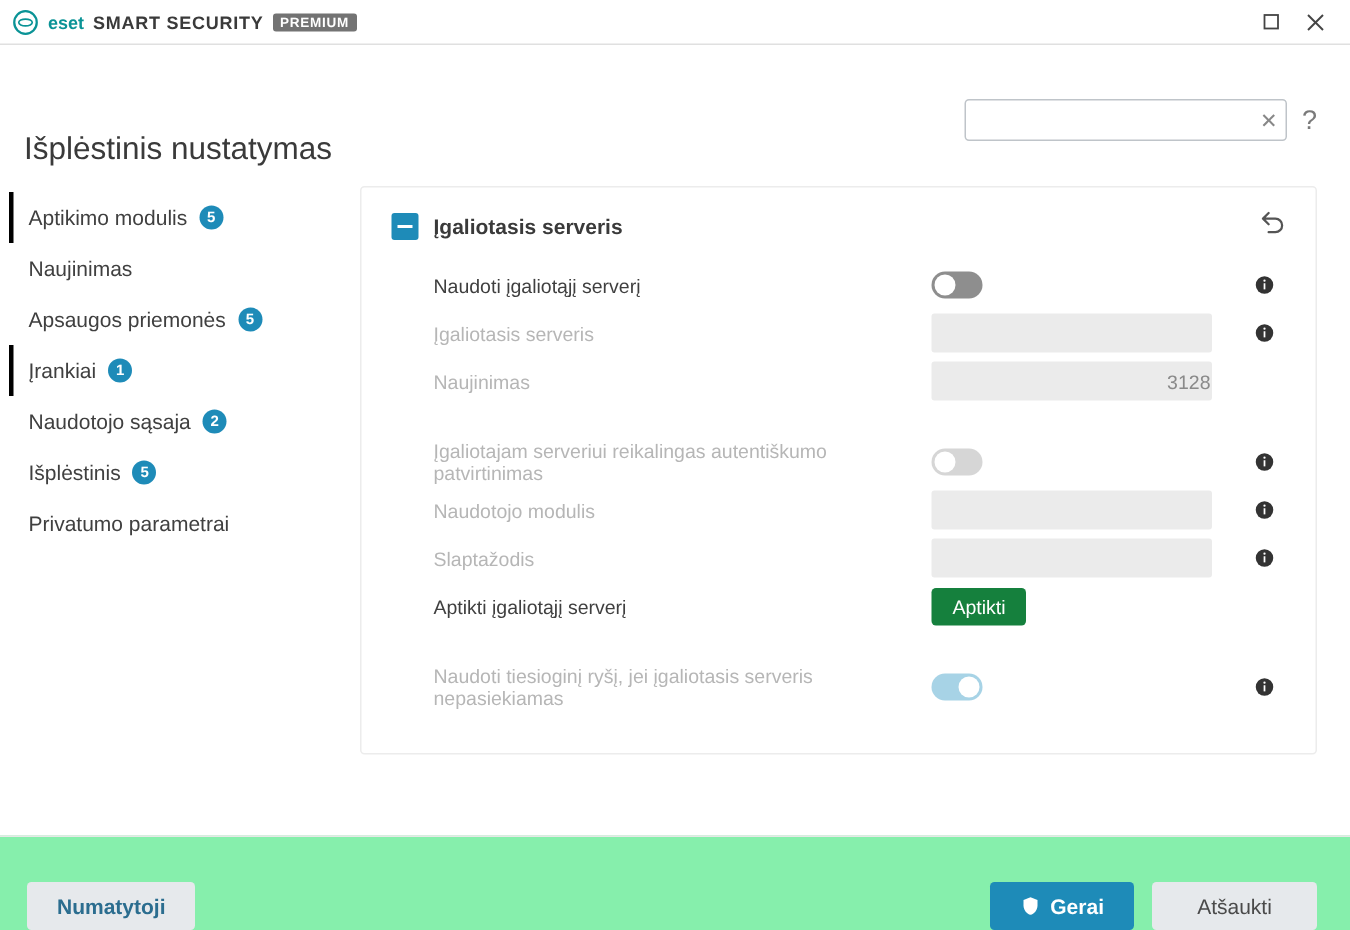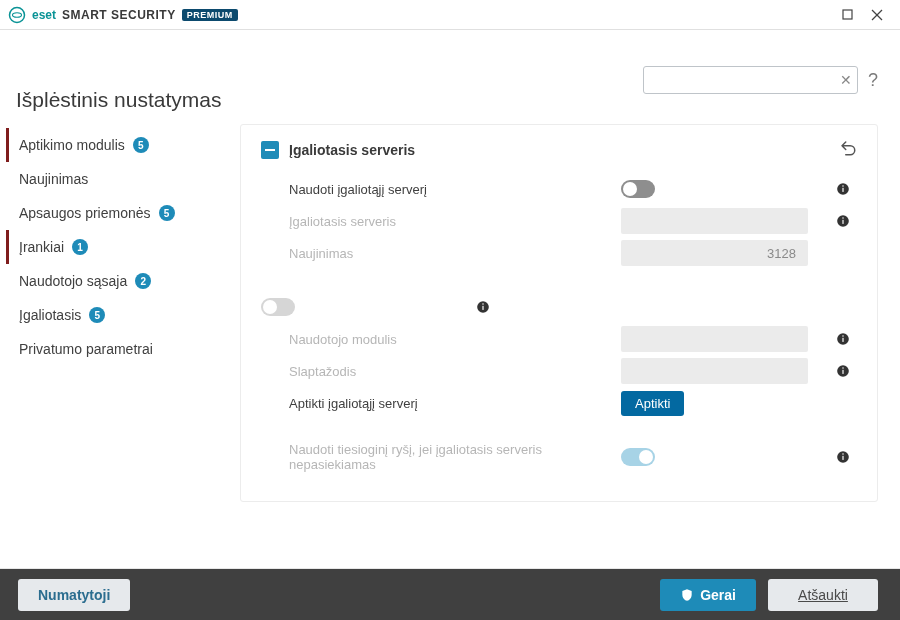--- a/index.html
+++ b/index.html
@@ -2,21 +2,21 @@
 <html><head>
 <meta charset="utf-8">
 <style>
 * { box-sizing: border-box; margin: 0; padding: 0; font-family: "Segoe UI", Arial, sans-serif; }
 body { width: 900px; height: 620px; background: #fff; display: flex; flex-direction: column; overflow: hidden; }
 
 
 .titlebar { height: 30px; display: flex; align-items: center; padding: 0 8px; border-bottom: 1px solid #e0e0e0; }
 .titlebar-logo { display: flex; align-items: center; gap: 6px; }
 .titlebar-logo-text { font-size: 12px; font-weight: 600; color: #3a3a3a; letter-spacing: 0.5px; }
-.titlebar-premium { font-size: 9px; background: #0c4a6e; color: #fff; padding: 1px 5px; border-radius: 2px; font-weight: 600; letter-spacing: 0.5px; }
+.titlebar-premium { font-size: 9px; background: #737373; color: #fff; padding: 1px 5px; border-radius: 2px; font-weight: 600; letter-spacing: 0.5px; }
 .titlebar-spacer { flex: 1; }
 .titlebar-btn { width: 30px; height: 28px; display: flex; align-items: center; justify-content: center; cursor: pointer; font-size: 13px; color: #444; }
 .titlebar-btn svg { stroke: #444; }
 
 
 .header { display: flex; align-items: center; padding: 18px 22px 12px 16px; }
 .header h1 { font-size: 21px; font-weight: 400; color: #3a3a3a; margin-top: 40px; }
 .header-spacer { flex: 1; }
 .search-wrap { position: relative; width: 215px; height: 28px; border: 1px solid #bfc4c9; border-radius: 3px; display: flex; align-items: center; padding: 0 6px; }
 .search-wrap svg.mag { width: 14px; height: 14px; stroke: #888; fill: none; }
@@ -24,21 +24,21 @@
 .search-clear { font-size: 14px; color: #888; cursor: pointer; padding: 0 2px; }
 .help-btn { margin-left: 10px; font-size: 18px; color: #7a7a7a; cursor: pointer; }
 
 
 .body { flex: 1; display: flex; padding: 0 0 0 0; }
 
 
 .sidebar { width: 220px; padding: 4px 6px 0 6px; }
 .sidebar-item { display: flex; align-items: center; padding: 9px 10px; font-size: 14px; color: #404040; cursor: pointer; border-left: 3px solid transparent; }
 .sidebar-item.active-l, .sidebar-item:nth-child(1), .sidebar-item:nth-child(4) { }
-.sidebar-item.marked { border-left: 3px solid #7f1d1d; }
+.sidebar-item.marked { border-left: 3px solid #000000; }
 .sidebar-item.selected { color: #1e8bb8; border: 1px dotted #1e8bb8; }
 .sidebar-badge { margin-left: 8px; background: #1e8bb8; color: #fff; border-radius: 9px; font-size: 10px; font-weight: 700; min-width: 16px; height: 16px; display: inline-flex; align-items: center; justify-content: center; padding: 0 5px; }
 
 
 .panel { flex: 1; padding: 0 22px 0 20px; }
 .card { background: #fff; border: 1px solid #ececec; border-radius: 3px; padding: 10px 20px 28px 20px; }
 .section-header { display: flex; align-items: center; padding: 4px 0 12px 0; }
 .collapse-btn { width: 18px; height: 18px; background: #1e8bb8; border-radius: 2px; display: flex; align-items: center; justify-content: center; margin-right: 10px; cursor: pointer; }
 .collapse-btn span { width: 10px; height: 2px; background: #fff; display: block; }
 .section-title { font-size: 14px; font-weight: 600; color: #3a3a3a; flex: 1; }
@@ -53,33 +53,33 @@
 .row .info svg { fill: #333; }
 
 .toggle { width: 34px; height: 18px; border-radius: 9px; position: relative; cursor: pointer; }
 .toggle.off { background: #8e8e8e; }
 .toggle.off-dis { background: #d6d6d6; }
 .toggle.on-dis { background: #a7d3e6; }
 .toggle .knob { width: 14px; height: 14px; background: #fff; border-radius: 50%; position: absolute; top: 2px; }
 .toggle.off .knob, .toggle.off-dis .knob { left: 2px; }
 .toggle.on-dis .knob { right: 2px; }
 
-.input-dis { width: 187px; height: 26px; background: #ebebeb; border: none; border-radius: 2px; font-size: 13px; color: #8a8a8a; text-align: right; padding: 0 12px; }
+.input-dis { width: 187px; height: 26px; background: #ebebeb; border: none; border-radius: 2px; font-size: 13px; color: #8a8a8a; text-align: right; padding: 0 1px; }
 .input-dis.left { text-align: left; }
 
-.btn-detect { background: #0369a1; color: #fff; border: none; border-radius: 3px; font-size: 13px; padding: 5px 14px; cursor: pointer; }
+.btn-detect { background: #15803d; color: #fff; border: none; border-radius: 3px; font-size: 13px; padding: 5px 14px; cursor: pointer; }
 
 .gap { height: 22px; }
 
 
-.footer { height: 52px; display: flex; align-items: center; padding: 0 22px 0 18px; background: #404040; border-top: 1px solid #e7e7e7; }
+.footer { height: 63px; display: flex; align-items: flex-end; padding: 0 22px 0 18px; background: #86efac; border-top: 1px solid #e7e7e7; }
 .btn { height: 32px; padding: 0 20px; border-radius: 3px; font-size: 14px; cursor: pointer; display: inline-flex; align-items: center; justify-content: center; border: none; }
 .btn-default { background: #e6e9ec; color: #2b6d8f; font-weight: 600; }
 .btn-primary { background: #1e8bb8; color: #fff; font-weight: 600; }
-.btn-cancel { background: #e6e9ec; color: #4a4a4a; font-weight: 400; min-width: 110px; text-decoration: underline; }
+.btn-cancel { background: #e6e9ec; color: #4a4a4a; font-weight: 400; min-width: 110px; }
 .btn-primary svg { margin-right: 6px; fill: #fff; stroke: #fff; }
 .footer-spacer { flex: 1; }
 .footer .btn + .btn { margin-left: 12px; }
 </style>
 </head>
 <body>
 
 <div class="titlebar">
   <div class="titlebar-logo">
     <svg width="18" height="18" viewBox="0 0 24 24">
@@ -134,21 +134,21 @@
     </div>
     <div class="sidebar-item marked">
       <span>Įrankiai</span>
       <span class="sidebar-badge">1</span>
     </div>
     <div class="sidebar-item">
       <span>Naudotojo sąsaja</span>
       <span class="sidebar-badge">2</span>
     </div>
     <div class="sidebar-item">
-      <span>Įgaliotasis</span>
+      <span>Išplėstinis</span>
       <span class="sidebar-badge">5</span>
     </div>
     <div class="sidebar-item">
       <span>Privatumo parametrai</span>
     </div>
   </div>
 
   <div class="panel">
     <div class="card">
       <div class="section-header">
@@ -197,20 +197,21 @@
         <div class="label disabled">Naujinimas</div>
         <div class="control">
             <input class="input-dis" disabled="" value="3128" style="">
           </div>
         <div class="info"></div>
       </div>
 
       <div class="gap"></div>
 
       <div class="row">
+        <div class="label disabled">Įgaliotajam serveriui reikalingas autentiškumo patvirtinimas</div>
         <div class="control">
             <div class="toggle off-dis">
               <div class="knob"></div>
             </div>
           </div>
         <div class="info">
             <svg width="14" height="14" viewBox="0 0 24 24">
               <circle cx="12" cy="12" r="10"></circle>
               <rect x="11" y="10" width="2" height="7" fill="#fff"></rect>
               <circle cx="12" cy="7" r="1.3" fill="#fff"></circle>

